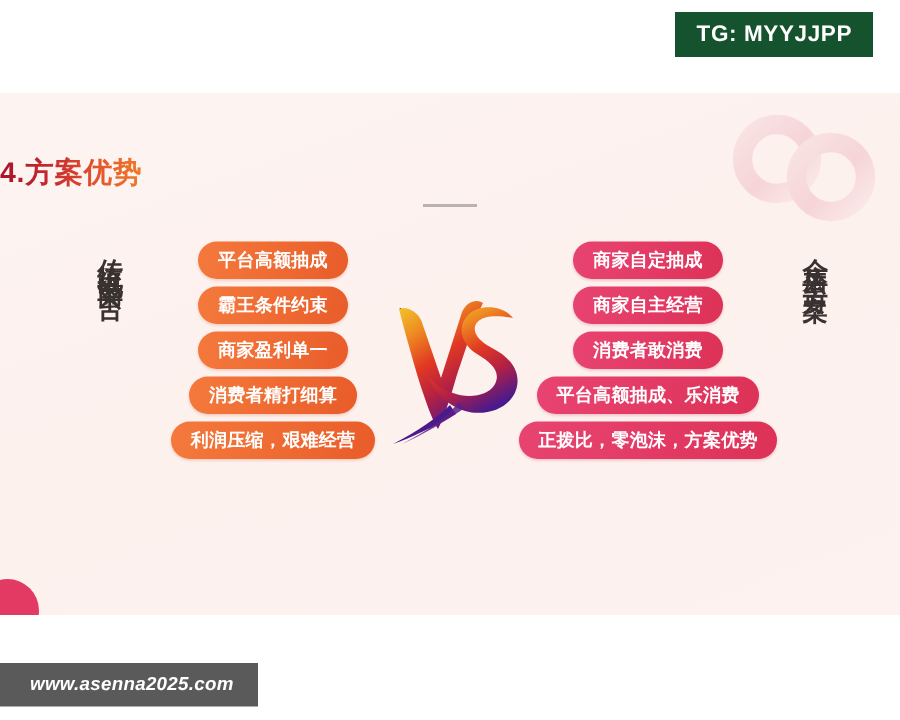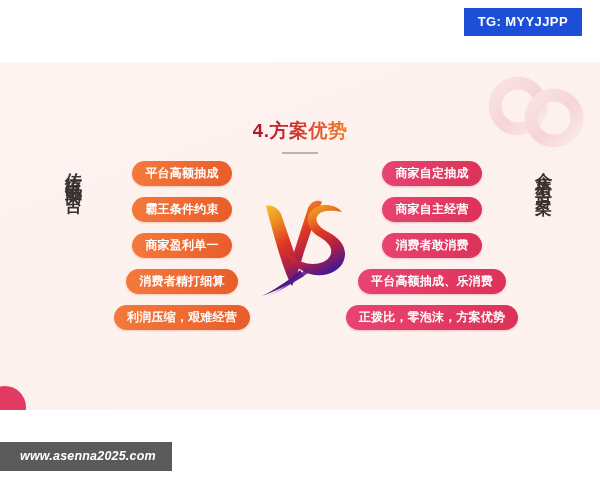--- a/index.html
+++ b/index.html
@@ -13,23 +13,23 @@
     font-family: "Liberation Sans", "DejaVu Sans", sans-serif;
     overflow: hidden;
     position: relative;
   }
 
   
   .wm-top {
     position: absolute;
     top: 8px;
     right: 18px;
-    background: #1d4ed8;
+    background: #14532d;
     color: #ffffff;
-    font-size: 13px;
+    font-size: 15px;
     font-weight: bold;
     letter-spacing: 0.4px;
     padding: 7px 14px 8px 14px;
     line-height: 1;
     white-space: nowrap;
   }
 
   
   .wm-bottom {
     position: absolute;
@@ -74,23 +74,22 @@
     width: 42px;
     height: 42px;
     border-radius: 50%;
     background: #e23a63;
   }
 
   
   .title-wrap {
     position: absolute;
     left: 0;
-    top: 56px;
+    top: 40px;
     width: 600px;
-    text-align: center;
   }
   .title {
     display: inline-block;
     font-size: 19px;
     font-weight: bold;
     letter-spacing: 0.5px;
     background: linear-gradient(90deg, #a8142a 0%, #c7292f 35%, #e2572c 70%, #ef7b29 100%);
     -webkit-background-clip: text;
     background-clip: text;
     color: transparent;
@@ -118,21 +117,21 @@
   }
   .side-left  { left: 48px; }
   .side-right { left: 518px; }
 
   
   .col {
     position: absolute;
     top: 99px;
     display: flex;
     flex-direction: column;
-    gap: 11px;
+    gap: 5px;
   }
   .col-left  { left: 108px; width: 148px; align-items: center; }
   .col-right { left: 352px; width: 160px; align-items: center; }
 
   .pill {
     height: 25px;
     border-radius: 13px;
     display: flex;
     align-items: center;
     justify-content: center;

